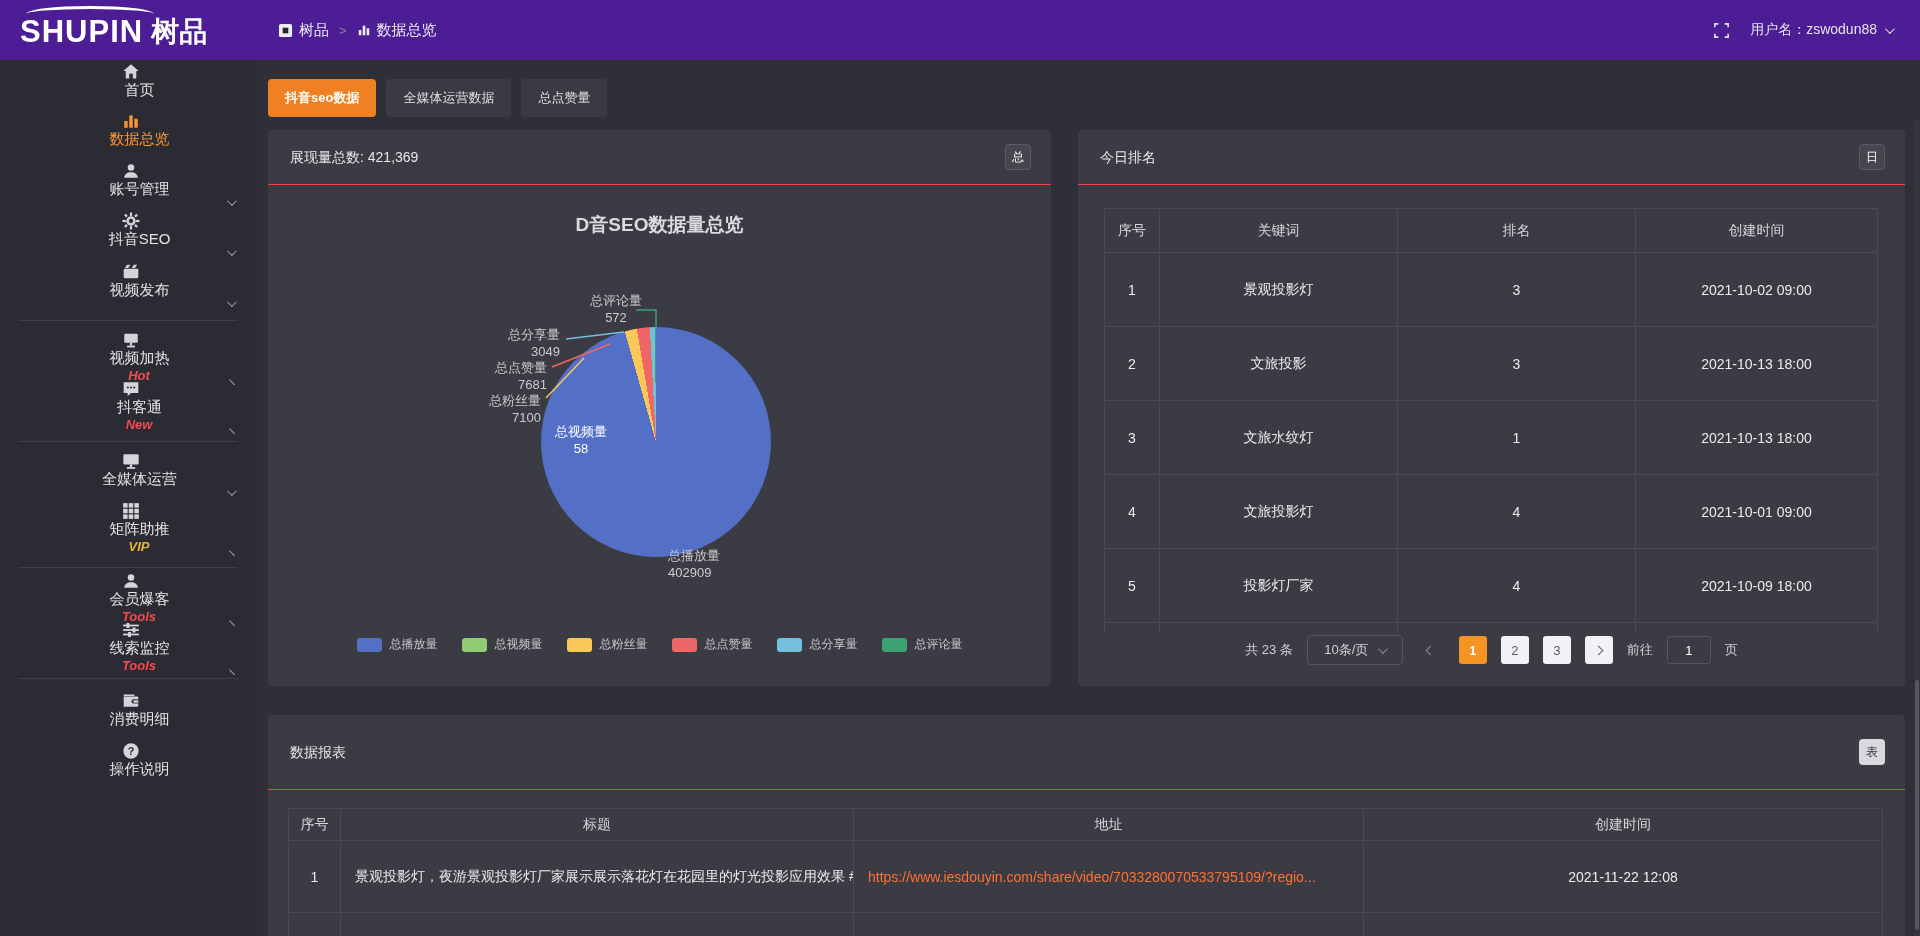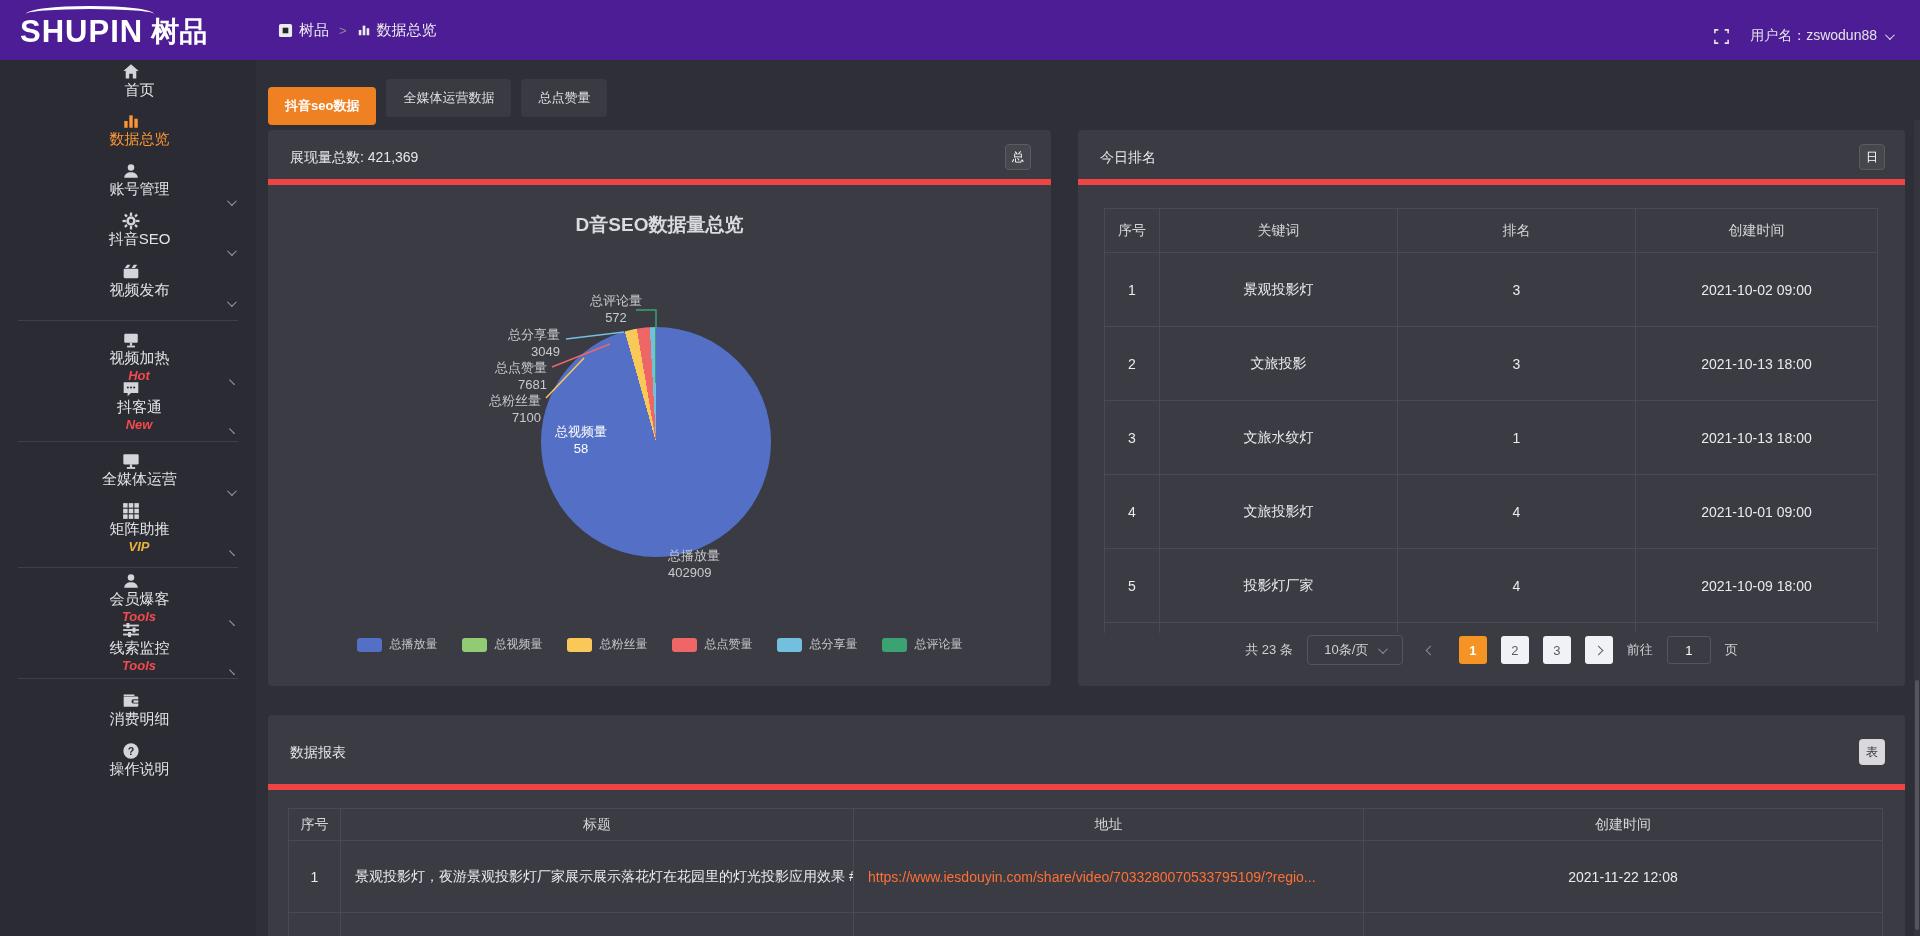--- a/index.html
+++ b/index.html
@@ -10,21 +10,21 @@
   .topbar { position:absolute; left:0; top:0; width:1920px; height:60px; background:#4c1d95; z-index:5; }
   .logo { position:absolute; left:20px; top:8px; height:44px; display:flex; align-items:flex-end; color:#fff; }
   .logo-arc { position:absolute; left:6px; top:-2px; width:128px; height:16px;
               border-top:3px solid #fff; border-radius:50%; }
   .logo-en { font-size:31px; font-weight:800; letter-spacing:1px; line-height:40px; }
   .logo-cn { font-size:28px; font-weight:800; margin-left:8px; line-height:40px; }
   .crumb { position:absolute; left:278px; top:0; height:60px; display:flex; align-items:center; gap:10px;
            color:#ececf0; font-size:15px; }
   .crumb .sep { color:#8b8b92; font-size:13px; }
   .crumb-item { display:flex; align-items:center; gap:6px; cursor:pointer; }
-  .topbar-right { position:absolute; right:28px; top:6px; height:60px; display:flex; align-items:center; gap:20px; color:#e3e3e8; }
+  .topbar-right { position:absolute; right:28px; top:0; height:60px; display:flex; align-items:center; gap:20px; color:#e3e3e8; }
   .username { font-size:14px; display:flex; align-items:center; gap:8px; cursor:pointer; }
   .chev { display:inline-block; width:7px; height:7px; border-right:1.5px solid currentColor;
           border-bottom:1.5px solid currentColor; }
   .chev.down { transform:rotate(45deg) translateY(-2px); }
   .chev.left { transform:rotate(135deg); }
   .chev.right{ transform:rotate(-45deg); }
 
   
   .sidebar { position:absolute; left:0; top:60px; width:256px; height:876px; background:#2b2b34; }
   .side-item { position:absolute; left:0; width:256px; height:50px; display:flex; align-items:center;
@@ -34,24 +34,24 @@
   .side-item.active, .side-item.active .icn { color:#ff9632; }
   .badge { margin-left:14px; font-size:13px; font-weight:700; font-style:italic; }
   .side-item .chev { margin-left:auto; color:#9d9da4; }
   .side-div { position:absolute; left:18px; right:18px; height:1px; background:#3f3f49; }
 
   
   .main { position:absolute; left:256px; top:60px; width:1664px; height:876px; background:#2f2f38; overflow:hidden; }
   .tabs { position:absolute; left:12px; top:19px; display:flex; gap:10px; }
   .tab { height:38px; padding:0 17px; display:flex; align-items:center; background:#3a3a43;
          color:#dfe0e4; font-size:13px; border-radius:4px; cursor:pointer; border:none; }
-  .tab.active { background:#f08123; color:#fff; font-weight:700;margin-top:8px; }
+  .tab.active { background:#f08123; color:#fff; font-weight:700; }
 
   .panel { position:absolute; background:#3b3b44; border-radius:4px; }
-  .panel-hd { position:relative; height:55px; border-bottom:6px solid #ef4444; }
+  .panel-hd { position:relative; height:55px; border-bottom:1px solid #ef4444; }
   .panel-hd .ttl { position:absolute; left:22px; top:0; line-height:55px; font-size:14px; color:#e6e6ea; }
   .corner-btn { position:absolute; top:14px; right:20px; width:26px; height:26px; border-radius:4px;
                 font-size:12px; display:flex; align-items:center; justify-content:center; cursor:pointer; }
   .corner-btn.dark { background:#46464e; border:1px solid #5b5b64; color:#fff; }
   .corner-btn.light{ background:#d9d9dd; color:#35353c; border:none; }
 
   #panel-overview { left:12px; top:70px; width:783px; height:556px; }
   #panel-ranking  { left:822px; top:70px; width:827px; height:556px; }
   #panel-report   { left:12px; top:655px; width:1637px; height:320px; }
   #panel-report .panel-hd { height:75px; }

